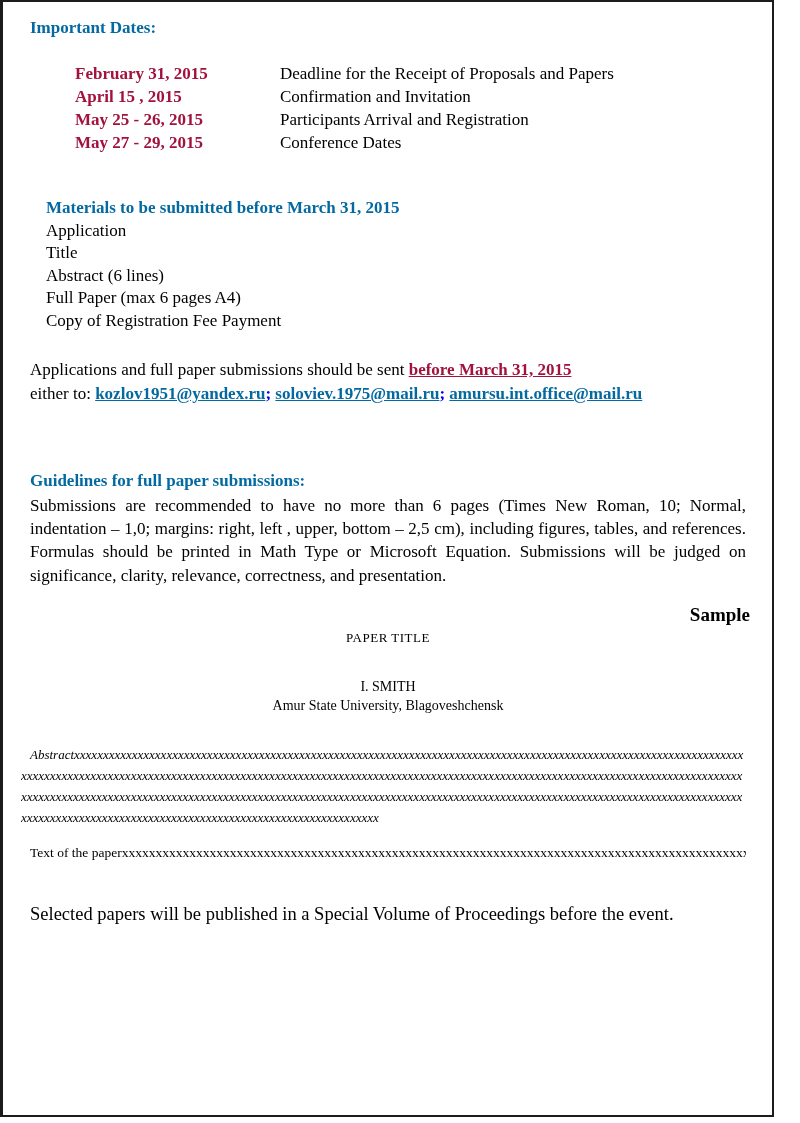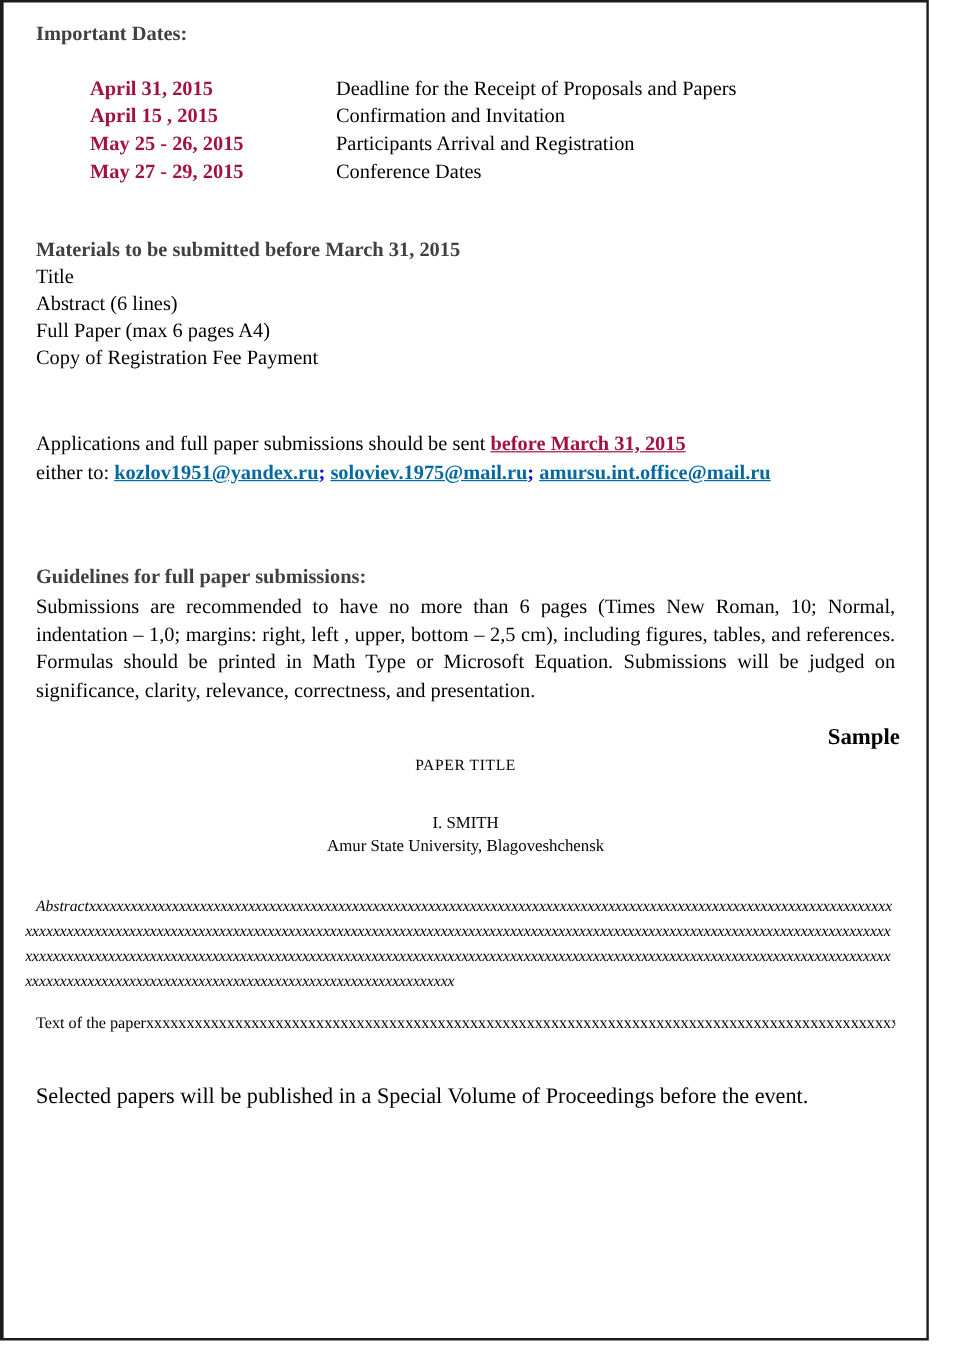--- a/index.html
+++ b/index.html
@@ -9,25 +9,25 @@
     overflow:hidden;
   }
   .page-frame{
     position:absolute;top:0;left:0;width:774px;height:1117px;
     border:2px solid #1c1c1c;border-left-width:3px;box-sizing:border-box;
     pointer-events:none;
   }
   .abs{position:absolute;}
   .content{left:30px;width:716px;}
   h1,h2,p{margin:0;padding:0;font-size:17px;font-weight:normal;}
-  .heading{font-size:17px;font-weight:bold;color:#404040;}
+  .heading{font-size:17px;font-weight:bold;color:#0369a1;}
   .dates-block{top:62px;line-height:23px;font-size:17px;}
   .date-row{white-space:nowrap;}
   .date-cell{display:inline-block;width:205px;margin-left:45px;font-weight:bold;color:#A2123E;}
-  .materials-block{top:197px;line-height:22.5px;font-size:17px;}
+  .materials-block{top:197px;line-height:22.5px;font-size:17px;margin-left:16px;}
   .sent-block{top:358px;line-height:24px;font-size:17px;}
   .deadline{color:#A2123E;font-weight:bold;text-decoration:underline;}
   .email-link{color:#0369a1;font-weight:bold;text-decoration:underline;cursor:pointer;}
   .email-sep{color:#0000EE;font-weight:bold;}
   .guidelines-heading{top:471px;}
   .guidelines-body{
     top:494px;line-height:23.2px;font-size:17px;text-align:justify;
     text-align-last:left;
   }
   .sample-label{top:604px;right:50px;font-size:19px;font-weight:bold;text-align:left;}
@@ -45,35 +45,36 @@
 </style>
 </head>
 <body>
 
 <div class="page-frame"></div>
 
 <h1 class="abs content heading" style="top:18px;">Important Dates:</h1>
 
 <div class="abs content dates-block">
   <div class="date-row">
-    <span class="date-cell">April 31, 2015</span><span>Deadline for the Receipt of Proposals and Papers</span>
+    <span class="date-cell">February 31, 2015</span><span>Deadline for the Receipt of Proposals and Papers</span>
   </div>
   <div class="date-row">
     <span class="date-cell">April 15 , 2015</span><span>Confirmation and Invitation</span>
   </div>
   <div class="date-row">
     <span class="date-cell">May 25 - 26, 2015</span><span>Participants Arrival and Registration</span>
   </div>
   <div class="date-row">
     <span class="date-cell">May 27 - 29, 2015</span><span>Conference Dates</span>
   </div>
 </div>
 
 <div class="abs content materials-block">
   <div class="heading">Materials to be submitted before March 31, 2015</div>
+  <div>Application</div>
   <div>Title</div>
   <div>Abstract (6 lines)</div>
   <div>Full Paper (max 6 pages A4)</div>
   <div>Copy of Registration Fee Payment</div>
 </div>
 
 <div class="abs content sent-block">
   <p><span>Applications and full paper submissions should be sent </span><span class="deadline">before March 31, 2015</span></p>
   <p><span>either to: </span><a class="email-link">kozlov1951@yandex.ru</a><span class="email-sep">; </span><a class="email-link">soloviev.1975@mail.ru</a><span class="email-sep">; </span><a class="email-link">amursu.int.office@mail.ru</a></p>
 </div>

